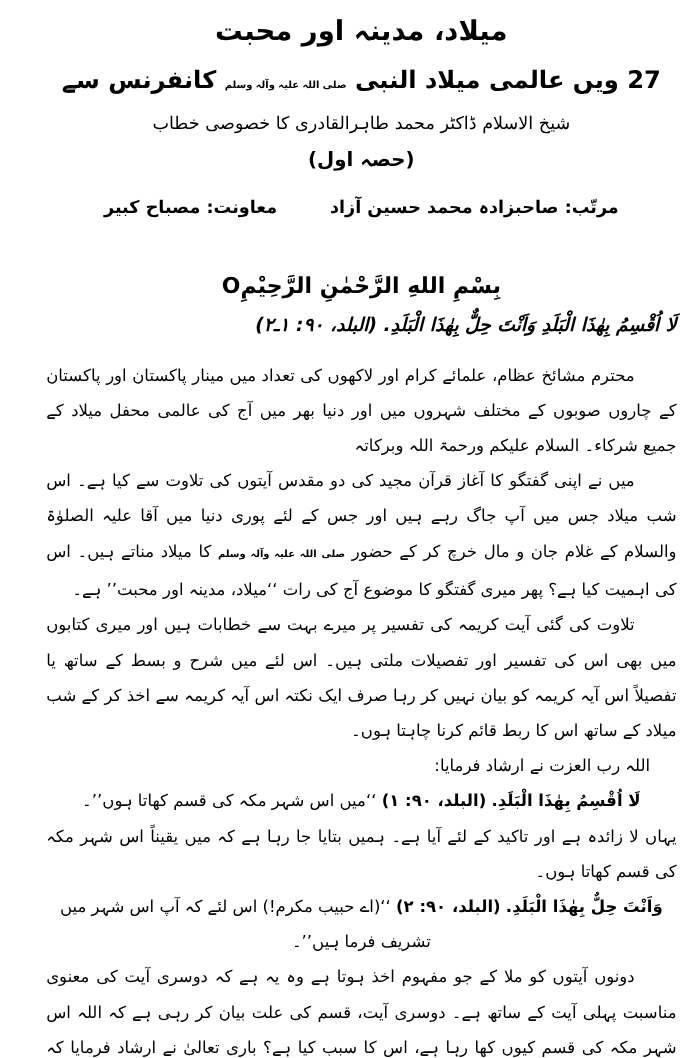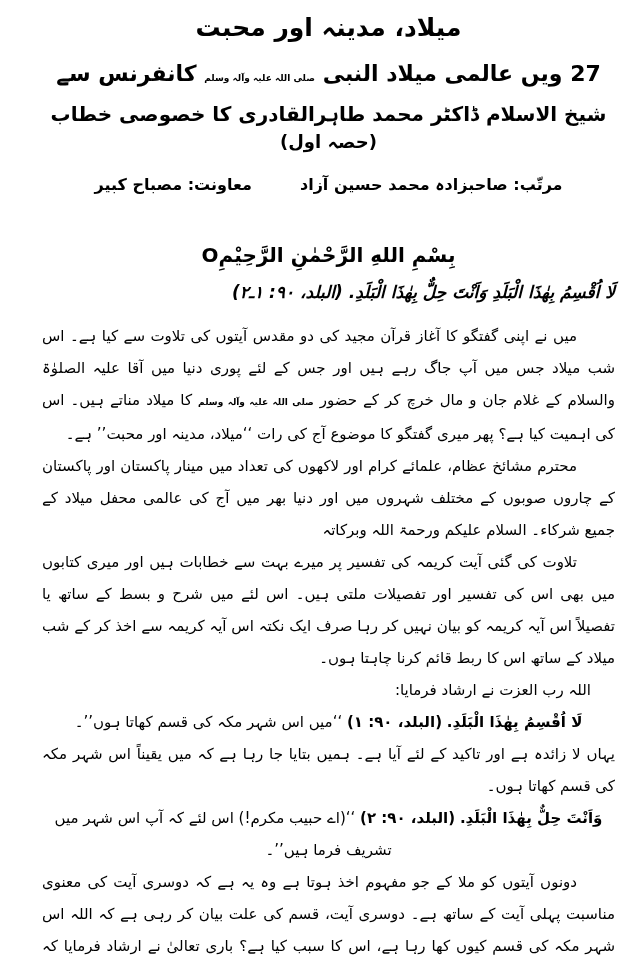--- a/index.html
+++ b/index.html
@@ -12,22 +12,22 @@
   }
   .page {
     width: 593px; height: 962px;
     padding: 6px 10px 0 10px;
     overflow: hidden;
     background: #ffffff;
   }
   .center { text-align: center; }
   .title   { font-size: 25px; font-weight: bold; margin-top: 4px;  line-height: 1.45; }
   .subtitle{ font-size: 22px; font-weight: bold; margin-top: 12px; line-height: 1.45; }
-  .speaker { font-size: 20px; font-weight: bold; margin-top: 10px; line-height: 1.45; }
-  .part    { font-size: 18px; font-weight: bold; line-height: 1.45; }
+  .speaker { font-size: 16px; font-weight: normal; margin-top: 10px; line-height: 1.45; }
+  .part    { font-size: 18px; font-weight: bold; margin-top: 10px; line-height: 1.45; }
   .byline {
     display: flex; flex-direction: row; justify-content: center;
     gap: 48px; font-size: 16px; font-weight: bold; margin-top: 18px;
     line-height: 1.5;
   }
   .honorific { font-size: 9px; font-weight: bold; }
   .bismillah {
     text-align: center; font-size: 20px; font-weight: bold;
     margin-top: 42px; line-height: 1.6;
   }
@@ -64,27 +64,27 @@
     <span>مرتّب: صاحبزادہ محمد حسین آزاد</span>
     <span>معاونت: مصباح کبیر</span>
   </div>
 
   <div class="bismillah">بِسْمِ اللهِ الرَّحْمٰنِ الرَّحِيْمِO</div>
 
   <div class="opening-verse">لَا اُقْسِمُ بِهٰذَا الْبَلَدِ وَاَنْتَ حِلٌّ بِهٰذَا الْبَلَدِ. (البلد، ۹۰: ۱ـ۲)</div>
 
   <div class="body-block">
 
+    <p class="para">محترم مشائخ عظام، علمائے کرام اور لاکھوں کی تعداد میں مینار پاکستان اور پاکستان کے چاروں صوبوں کے مختلف شہروں میں اور دنیا بھر میں آج کی عالمی محفل میلاد کے جمیع شرکاء۔ السلام علیکم ورحمۃ اللہ وبرکاتہ</p>
+
     <p class="para">
       <span>میں نے اپنی گفتگو کا آغاز قرآن مجید کی دو مقدس آیتوں کی تلاوت سے کیا ہے۔ اس شب میلاد جس میں آپ جاگ رہے ہیں اور جس کے لئے پوری دنیا میں آقا علیہ الصلوٰۃ والسلام کے غلام جان و مال خرچ کر کے حضور</span>
       <span class="honorific">صلی اللہ علیہ وآلہ وسلم</span>
       <span>کا میلاد مناتے ہیں۔ اس کی اہمیت کیا ہے؟ پھر میری گفتگو کا موضوع آج کی رات ‘‘میلاد، مدینہ اور محبت’’ ہے۔</span>
     </p>
-
-    <p class="para">محترم مشائخ عظام، علمائے کرام اور لاکھوں کی تعداد میں مینار پاکستان اور پاکستان کے چاروں صوبوں کے مختلف شہروں میں اور دنیا بھر میں آج کی عالمی محفل میلاد کے جمیع شرکاء۔ السلام علیکم ورحمۃ اللہ وبرکاتہ</p>
 
     <p class="para">تلاوت کی گئی آیت کریمہ کی تفسیر پر میرے بہت سے خطابات ہیں اور میری کتابوں میں بھی اس کی تفسیر اور تفصیلات ملتی ہیں۔ اس لئے میں شرح و بسط کے ساتھ یا تفصیلاً اس آیہ کریمہ کو بیان نہیں کر رہا صرف ایک نکتہ اس آیہ کریمہ سے اخذ کر کے شب میلاد کے ساتھ اس کا ربط قائم کرنا چاہتا ہوں۔</p>
 
     <p class="lead-in">اللہ رب العزت نے ارشاد فرمایا:</p>
 
     <p class="verse-line">
       <span class="arabic">لَا اُقْسِمُ بِهٰذَا الْبَلَدِ.</span>
       <span class="ref">(البلد، ۹۰: ۱)</span>
       <span>‘‘میں اس شہر مکہ کی قسم کھاتا ہوں’’۔</span>
     </p>

